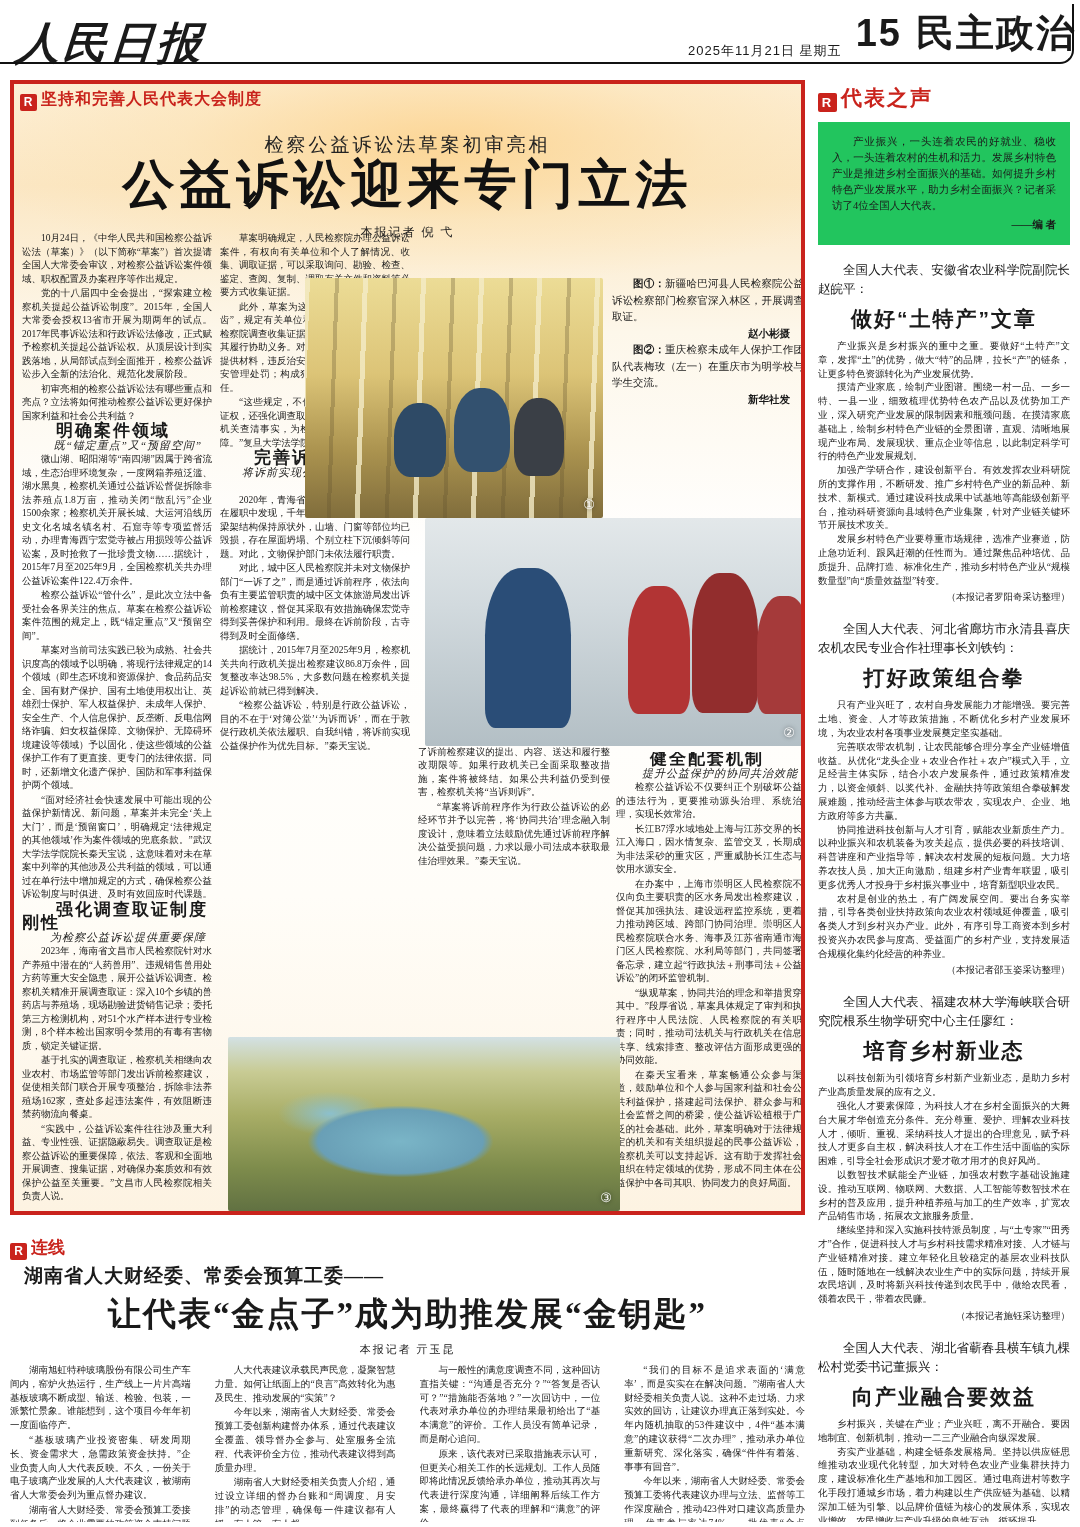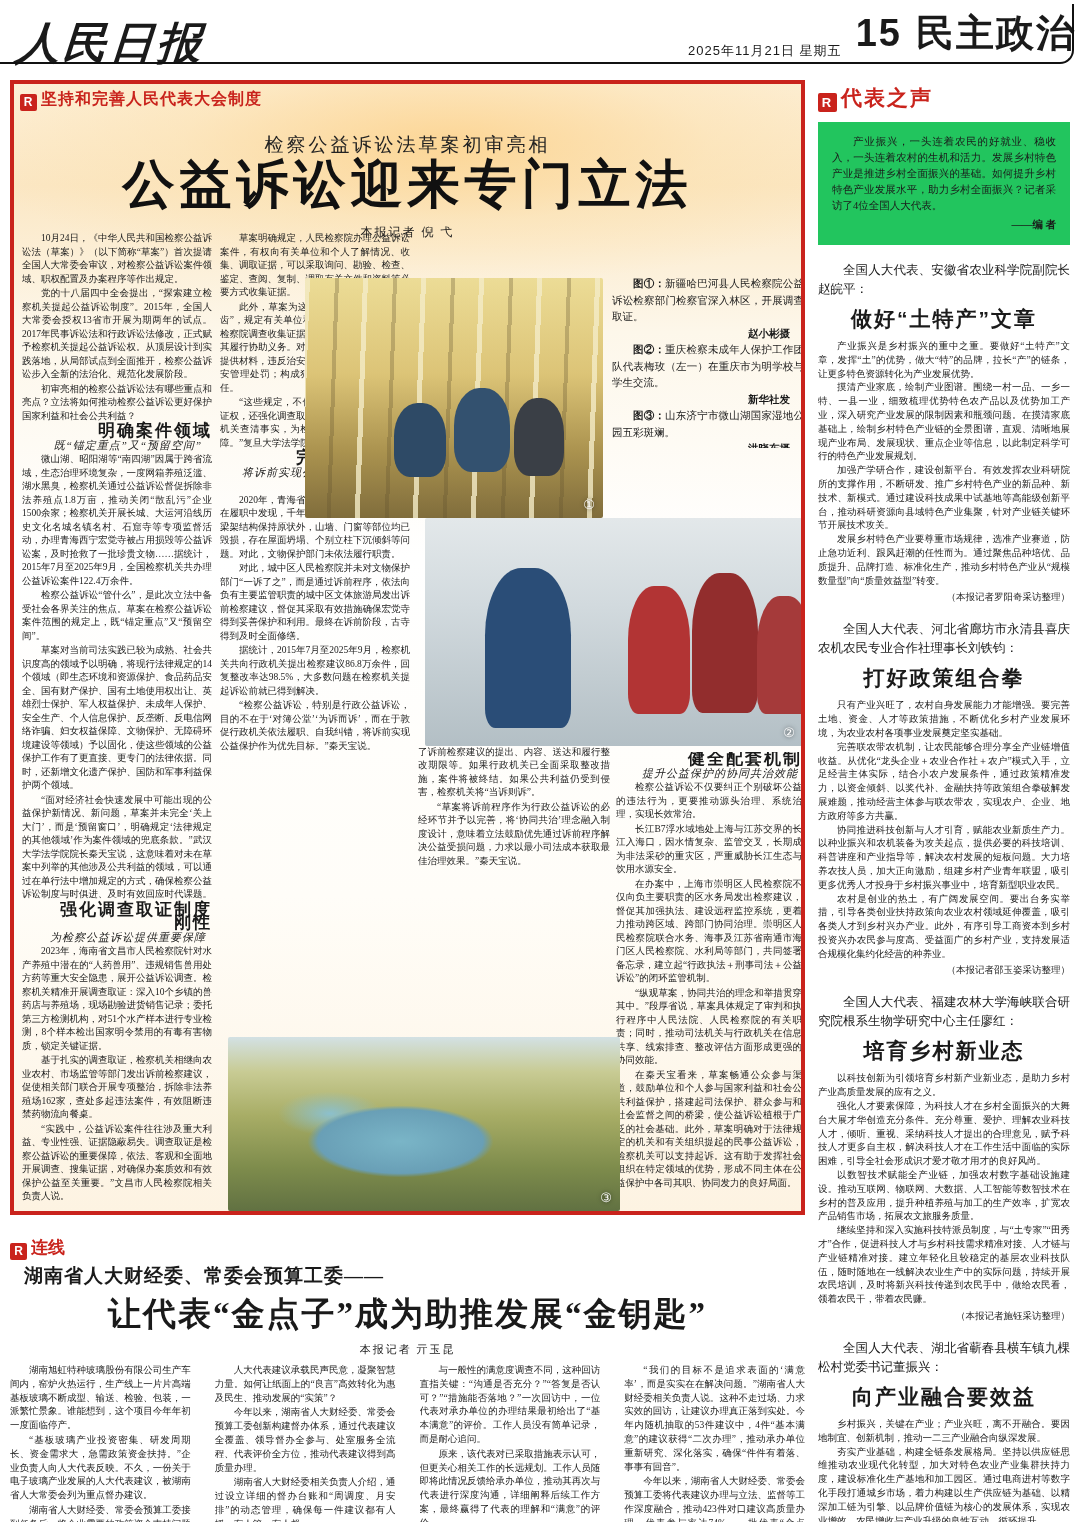--- a/index.html
+++ b/index.html
@@ -30,21 +30,21 @@
   .headline{position:absolute;left:0;top:66px;width:100%;text-align:center;font-size:52px;font-weight:900;
     font-family:"Liberation Sans","DejaVu Sans",sans-serif;letter-spacing:5px;color:#111;}
   .byline{position:absolute;left:0;top:140px;width:100%;text-align:center;font-size:12px;letter-spacing:2px;}
   .mcol{position:absolute;top:148px;width:190px;overflow:hidden;font-size:9.5px;line-height:13.5px;text-align:justify;}
   .mcol p, .scol p{ text-indent:2em;margin:0 0 1px 0;}
   .col1{left:8px;height:975px;}
   .col2{left:206px;height:800px;}
   .scol{position:absolute;overflow:hidden;font-size:9.5px;line-height:13.5px;text-align:justify;}
   .col3{left:404px;top:648px;width:192px;height:302px;}
   .col4{left:602px;top:668px;width:186px;height:459px;}
-  .sec-title{font-family:"Liberation Sans",sans-serif;font-weight:bold;font-size:17px;text-align:right;text-indent:0;margin:10px 0 3px 0;letter-spacing:2px;}
+  .sec-title{font-family:"Liberation Sans",sans-serif;font-weight:bold;font-size:17px;text-align:left;text-indent:0;margin:10px 0 3px 0;letter-spacing:2px;}
   .sec-sub{text-align:center;text-indent:0;font-size:11px;font-style:italic;letter-spacing:1px;margin:0 0 7px 0;}
   
   .captions{position:absolute;left:598px;top:192px;width:192px;height:172px;font-size:10.5px;line-height:16.5px;overflow:hidden;}
   .captions p{margin:0;text-indent:2em;text-align:justify;}
   .cap-label{font-weight:bold;}
   .cap-credit{display:block;text-align:right;font-weight:bold;padding-right:14px;}
   
   .photo{position:absolute;overflow:hidden;border-radius:2px;}
   .photo .marker{position:absolute;right:8px;bottom:5px;color:#fff;font-size:13px;text-shadow:0 0 4px rgba(0,0,0,.7);}
   .blob{position:absolute;}
@@ -150,21 +150,20 @@
     <p>检察公益诉讼不仅要纠正个别破坏公益的违法行为，更要推动源头治理、系统治理，实现长效常治。</p>
     <p>长江B7浮水域地处上海与江苏交界的长江入海口，因水情复杂、监管交叉，长期成为非法采砂的重灾区，严重威胁长江生态与饮用水源安全。</p>
     <p>在办案中，上海市崇明区人民检察院不仅向负主要职责的区水务局发出检察建议，督促其加强执法、建设远程监控系统，更着力推动跨区域、跨部门协同治理。崇明区人民检察院联合水务、海事及江苏省南通市海门区人民检察院、水利局等部门，共同签署备忘录，建立起“行政执法＋刑事司法＋公益诉讼”的闭环监管机制。</p>
     <p>“纵观草案，协同共治的理念和举措贯穿其中。”段厚省说，草案具体规定了审判和执行程序中人民法院、人民检察院的有关职责；同时，推动司法机关与行政机关在信息共享、线索排查、整改评估方面形成更强的协同效能。</p>
     <p>在秦天宝看来，草案畅通公众参与渠道，鼓励单位和个人参与国家利益和社会公共利益保护，搭建起司法保护、群众参与和社会监督之间的桥梁，使公益诉讼植根于广泛的社会基础。此外，草案明确对于法律规定的机关和有关组织提起的民事公益诉讼，检察机关可以支持起诉。这有助于发挥社会组织在特定领域的优势，形成不同主体在公益保护中各司其职、协同发力的良好局面。</p>
   </div>
 
   <div class="captions">
     <p><span class="cap-label">图①：</span><span>新疆哈巴河县人民检察院公益诉讼检察部门检察官深入林区，开展调查取证。</span><span class="cap-credit">赵小彬摄</span></p>
     <p><span class="cap-label">图②：</span><span>重庆检察未成年人保护工作团队代表梅玫（左一）在重庆市为明学校与学生交流。</span><span class="cap-credit">新华社发</span></p>
-    <p><span class="cap-label">图③：</span><span>山东济宁市微山湖国家湿地公园五彩斑斓。</span><span class="cap-credit">洪晓东摄</span></p>
   </div>
 
   <div class="photo photo-forest">
     <span class="blob pf-man pf1"></span>
     <span class="blob pf2"></span>
     <span class="blob pf3"></span>
     <span class="marker">①</span>
   </div>
   <div class="photo photo-class">
     <span class="blob pc-blue"></span>

